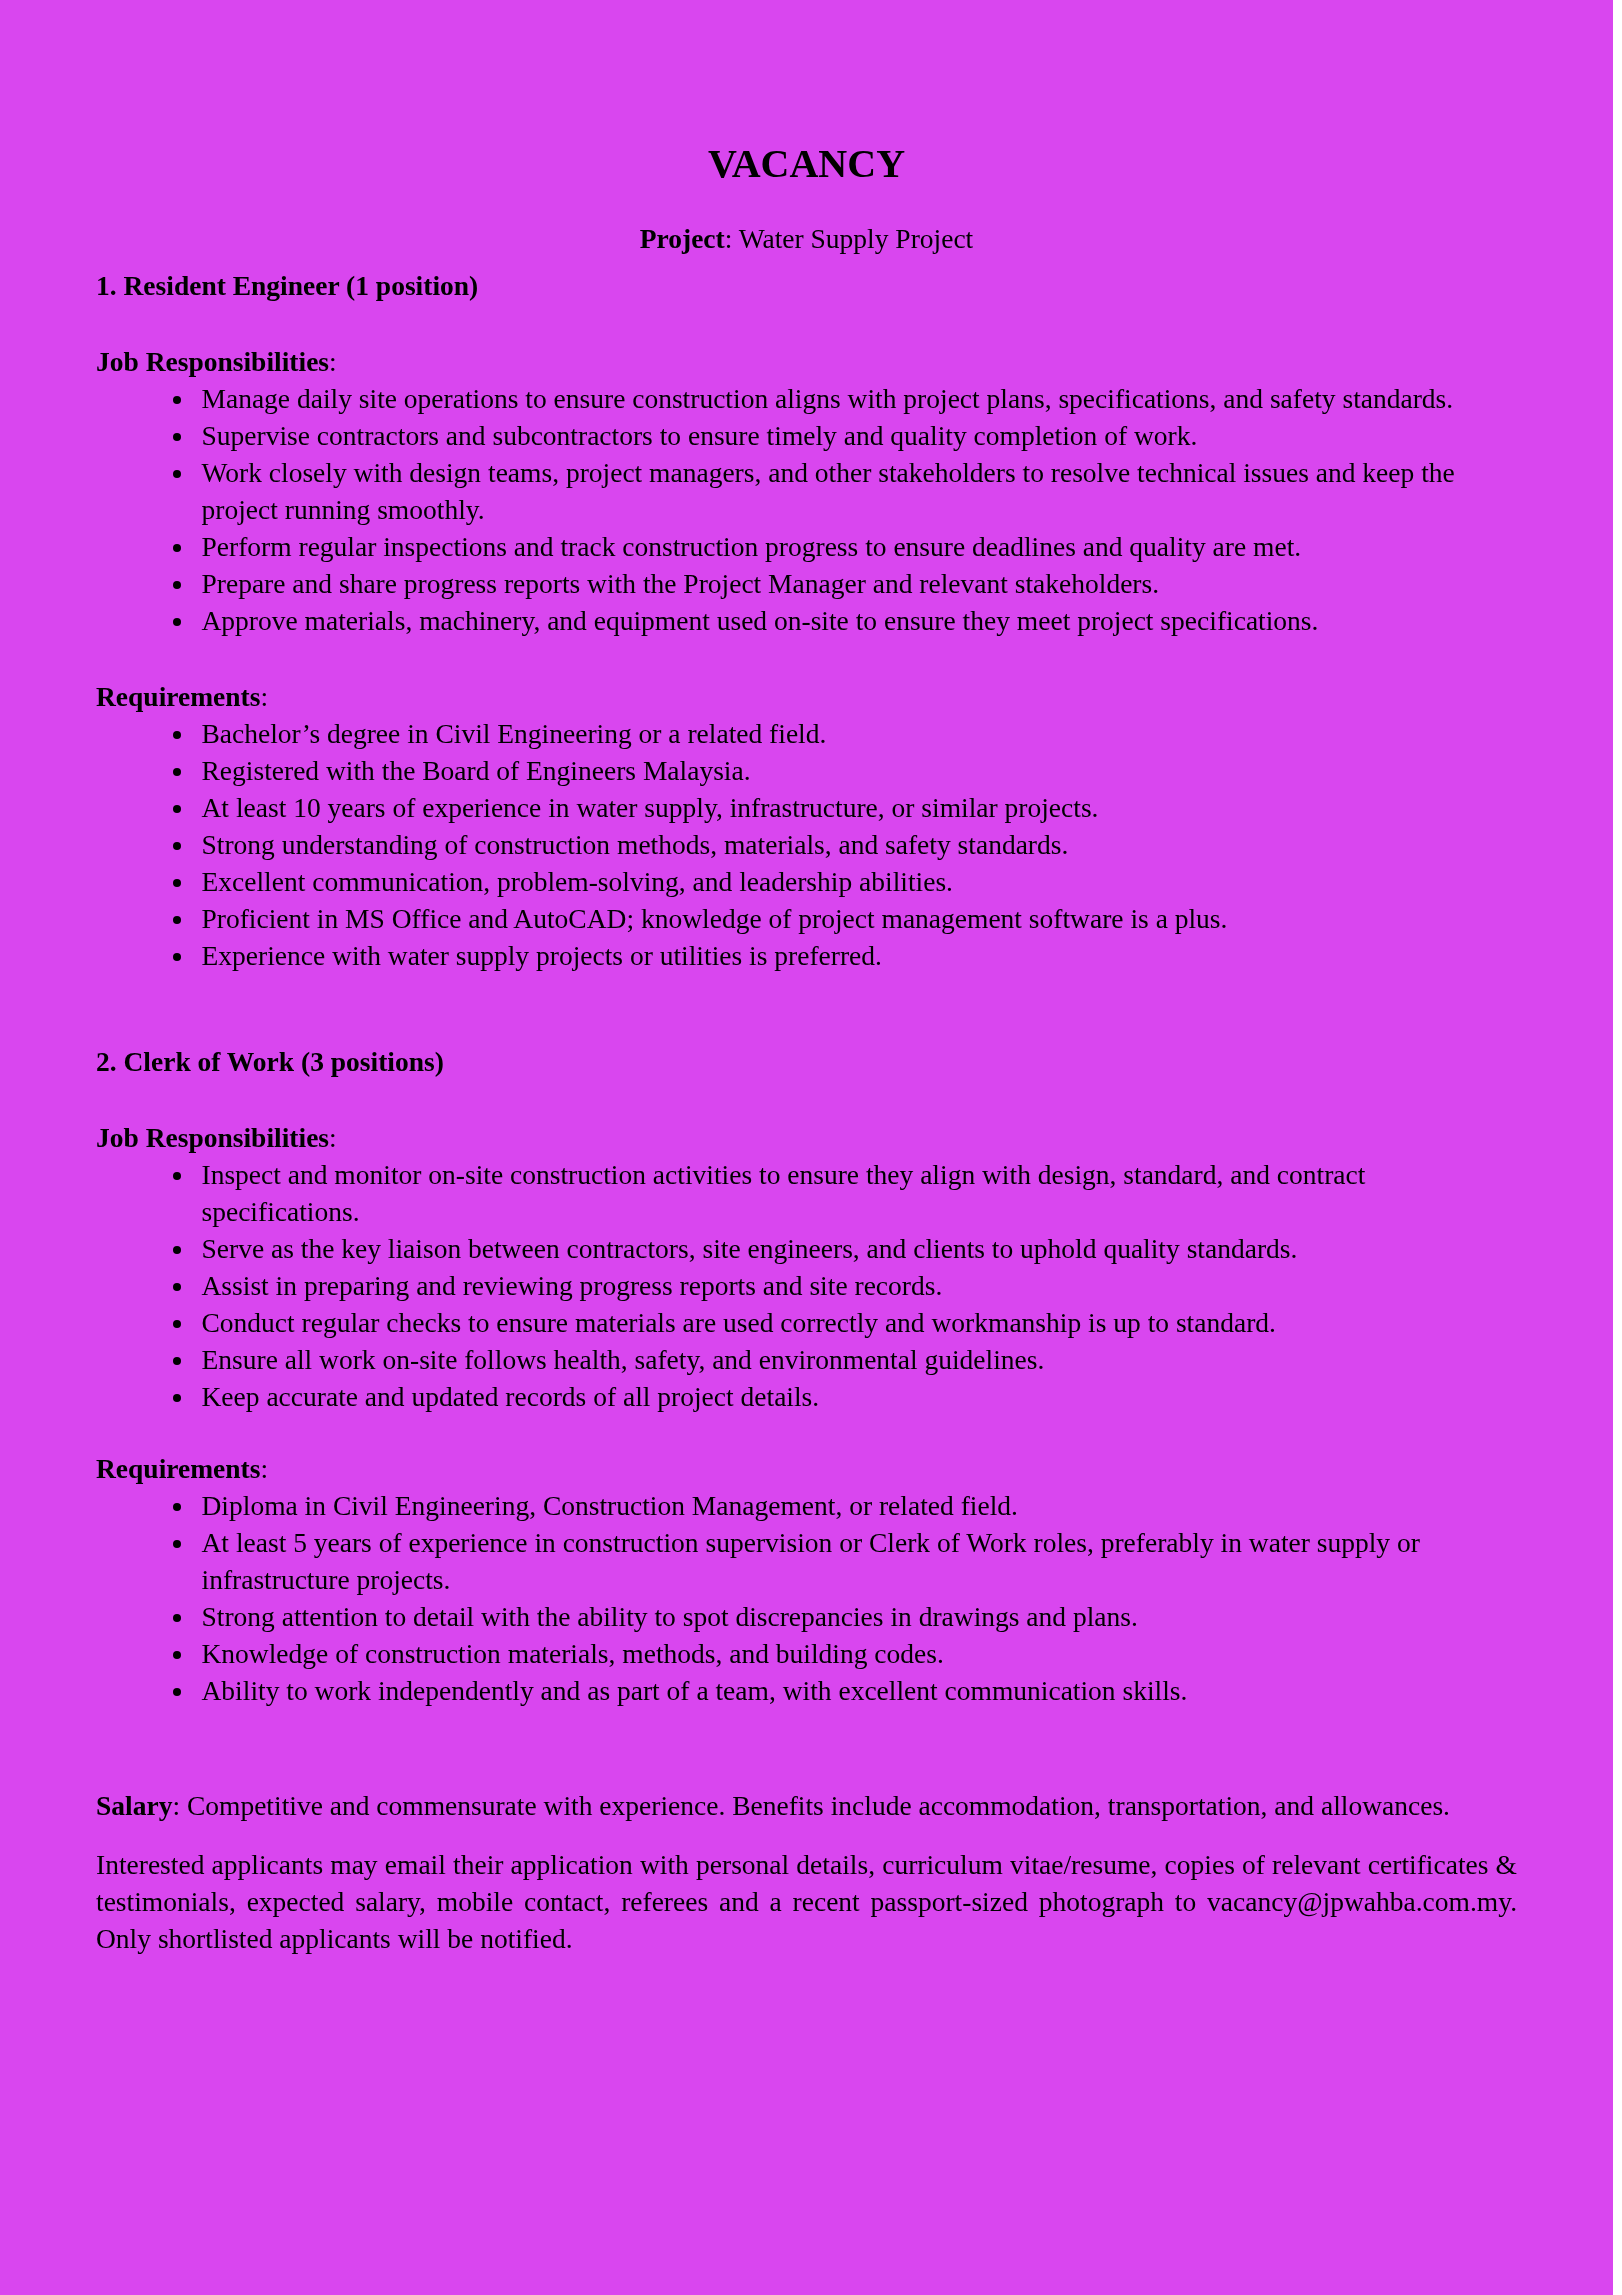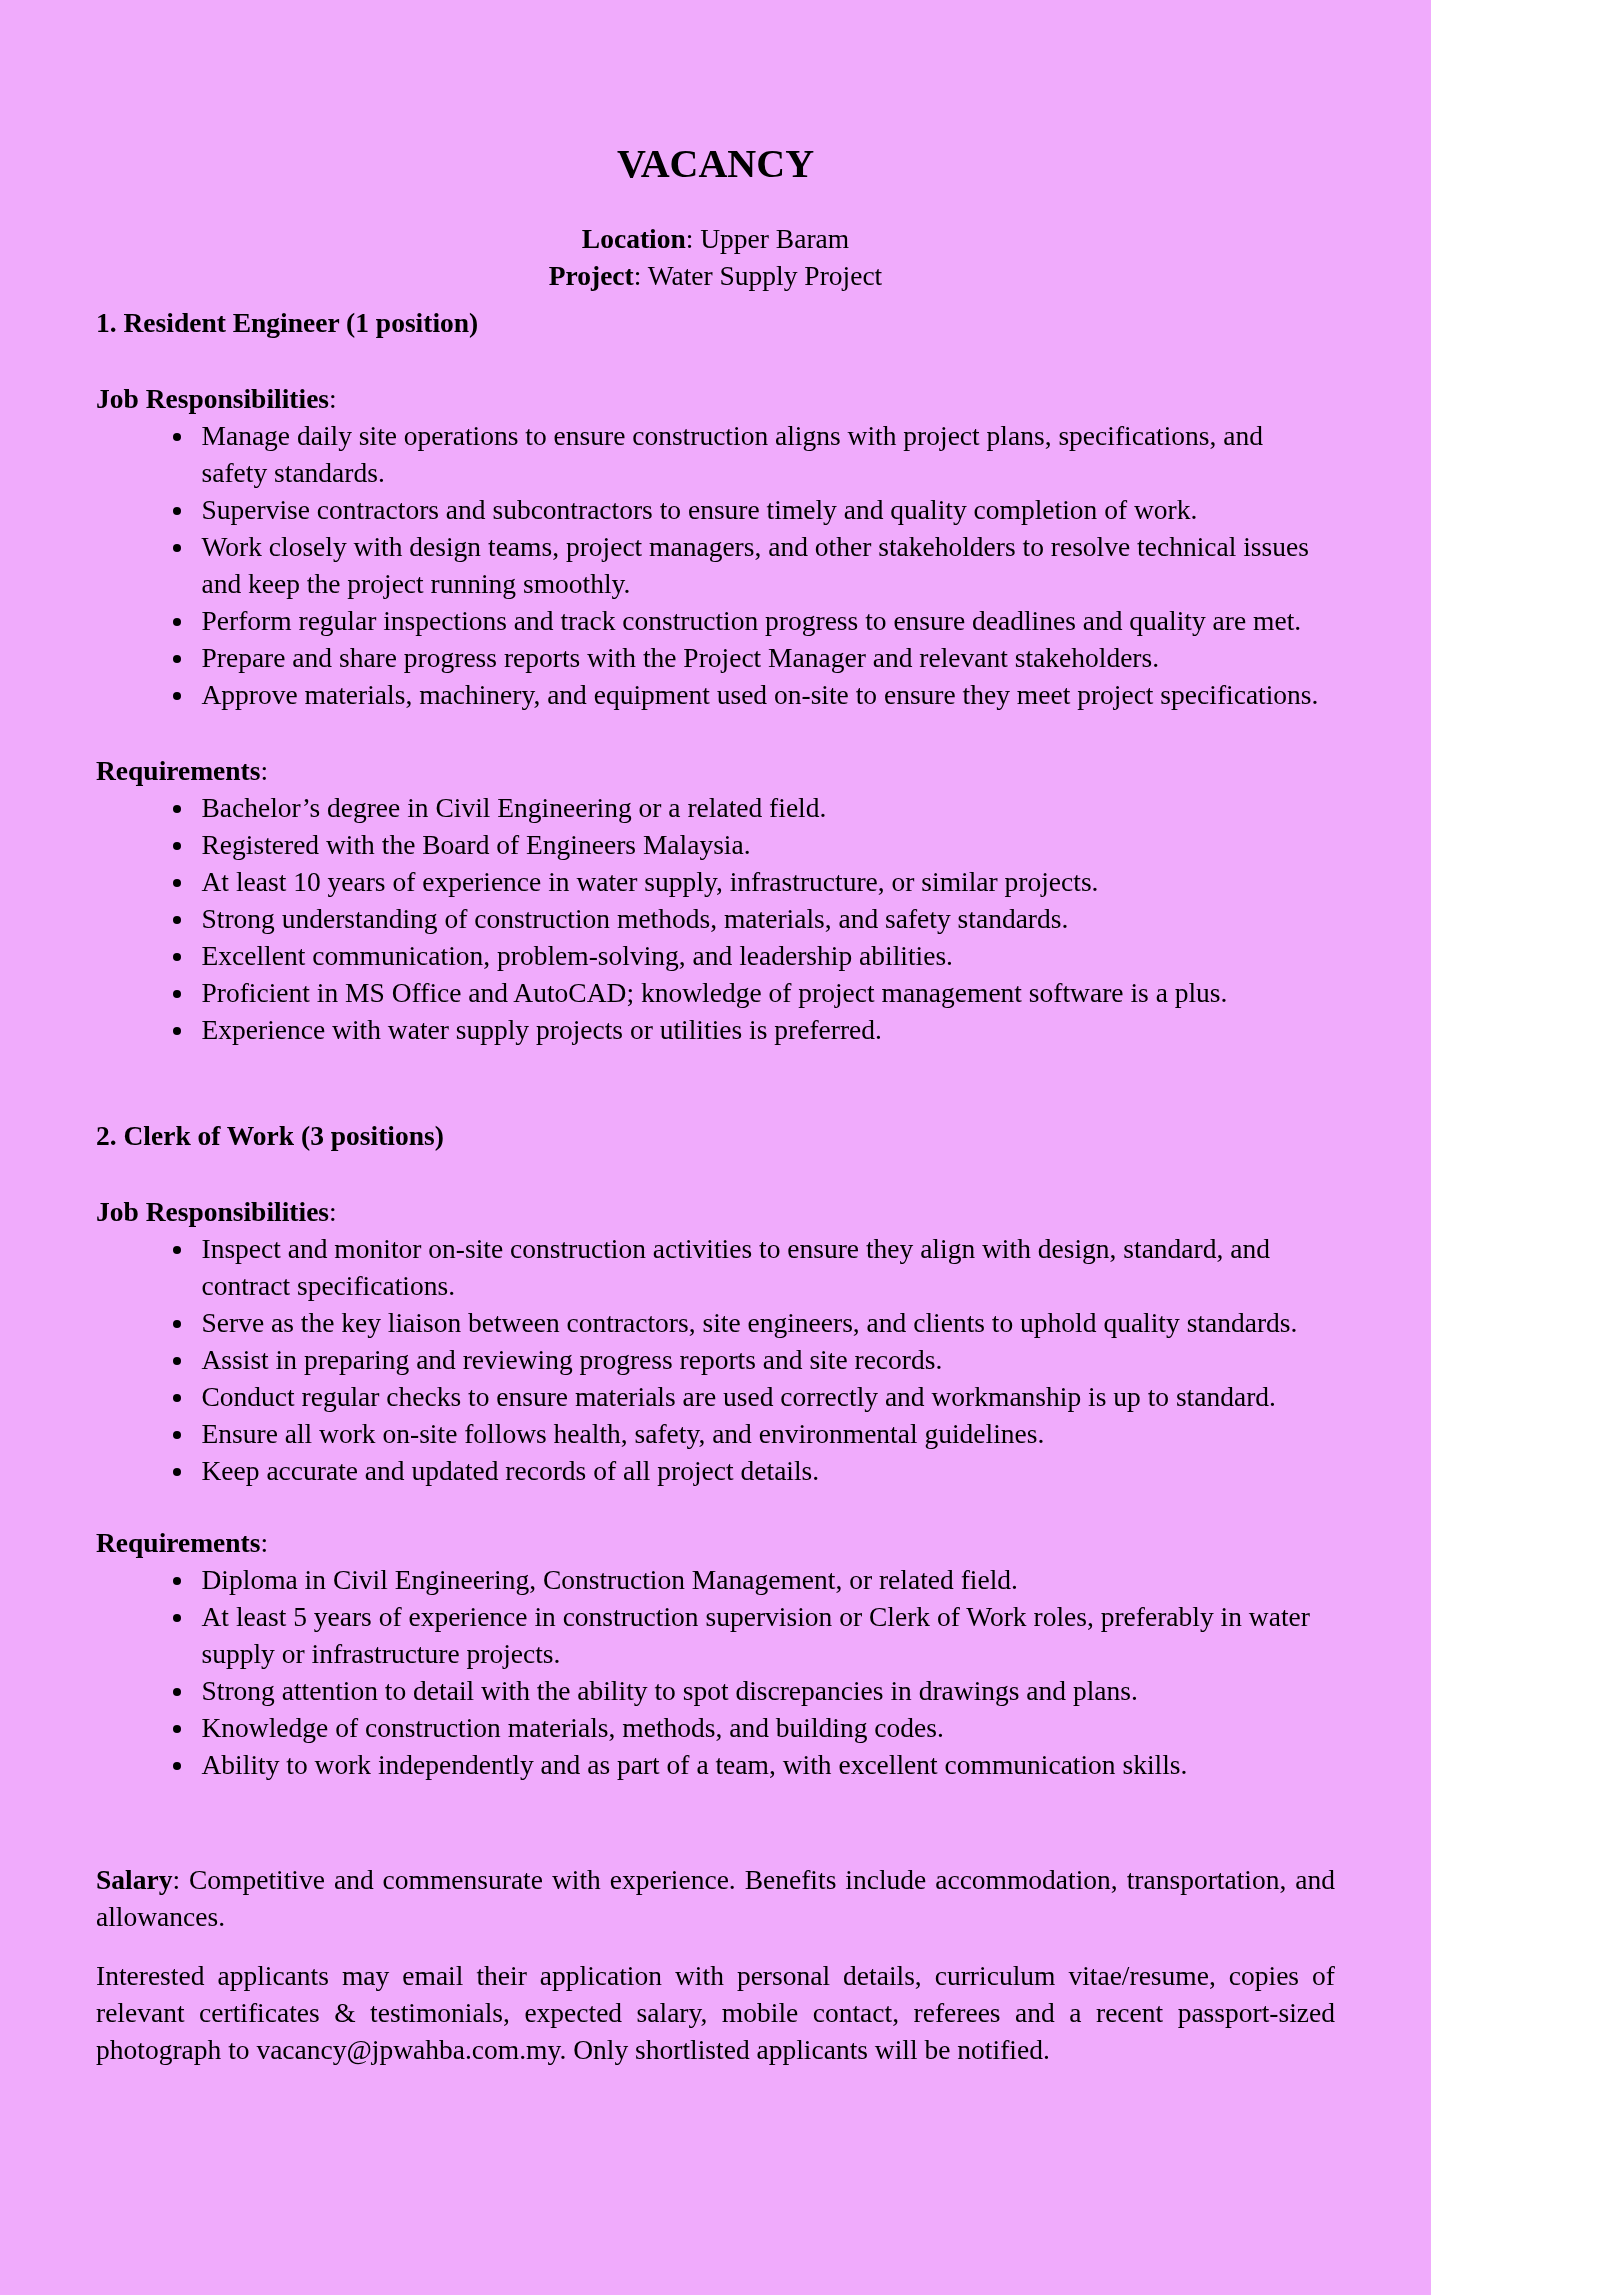--- a/index.html
+++ b/index.html
@@ -2,25 +2,25 @@
 <html style="font-size:11px"><head>
 <meta charset="utf-8">
 <style>
   html, body {
     margin: 0;
     padding: 0;
     background: #ffffff;
   }
   .page {
     position: relative;
-    width: 1431px;
+    width: 1613px;
     height: 2295px;
     box-sizing: border-box;
     padding: 141px 96px 0 96px;
-    background: #f0abfc;
+    background: #d946ef;
     color: #000000;
     font-family: "Liberation Serif", "DejaVu Serif", serif;
     font-size: 27.5px;
     line-height: 37px;
   }
   .doc-title {
     text-align: center;
     font-size: 40px;
     font-weight: bold;
     line-height: 45px;
@@ -61,21 +61,20 @@
   }
 </style>
 </head>
 <body>
 
 <div class="page">
 
   <p class="doc-title">VACANCY</p>
 
   <div class="meta-block">
-    <p class="meta-line"><span class="bold">Location</span><span>: Upper Baram</span></p>
     <p class="meta-line"><span class="bold">Project</span><span>: Water Supply Project</span></p>
   </div>
 
   <div>
     <p class="section-heading pos1-heading">1. Resident Engineer (1 position)</p>
 
     <p class="sub-label"><span class="lbl">Job Responsibilities</span><span>:</span></p>
     <ul class="bullets">
         <li>Manage daily site operations to ensure construction aligns with project plans, specifications, and safety standards.</li>
         <li>Supervise contractors and subcontractors to ensure timely and quality completion of work.</li>

